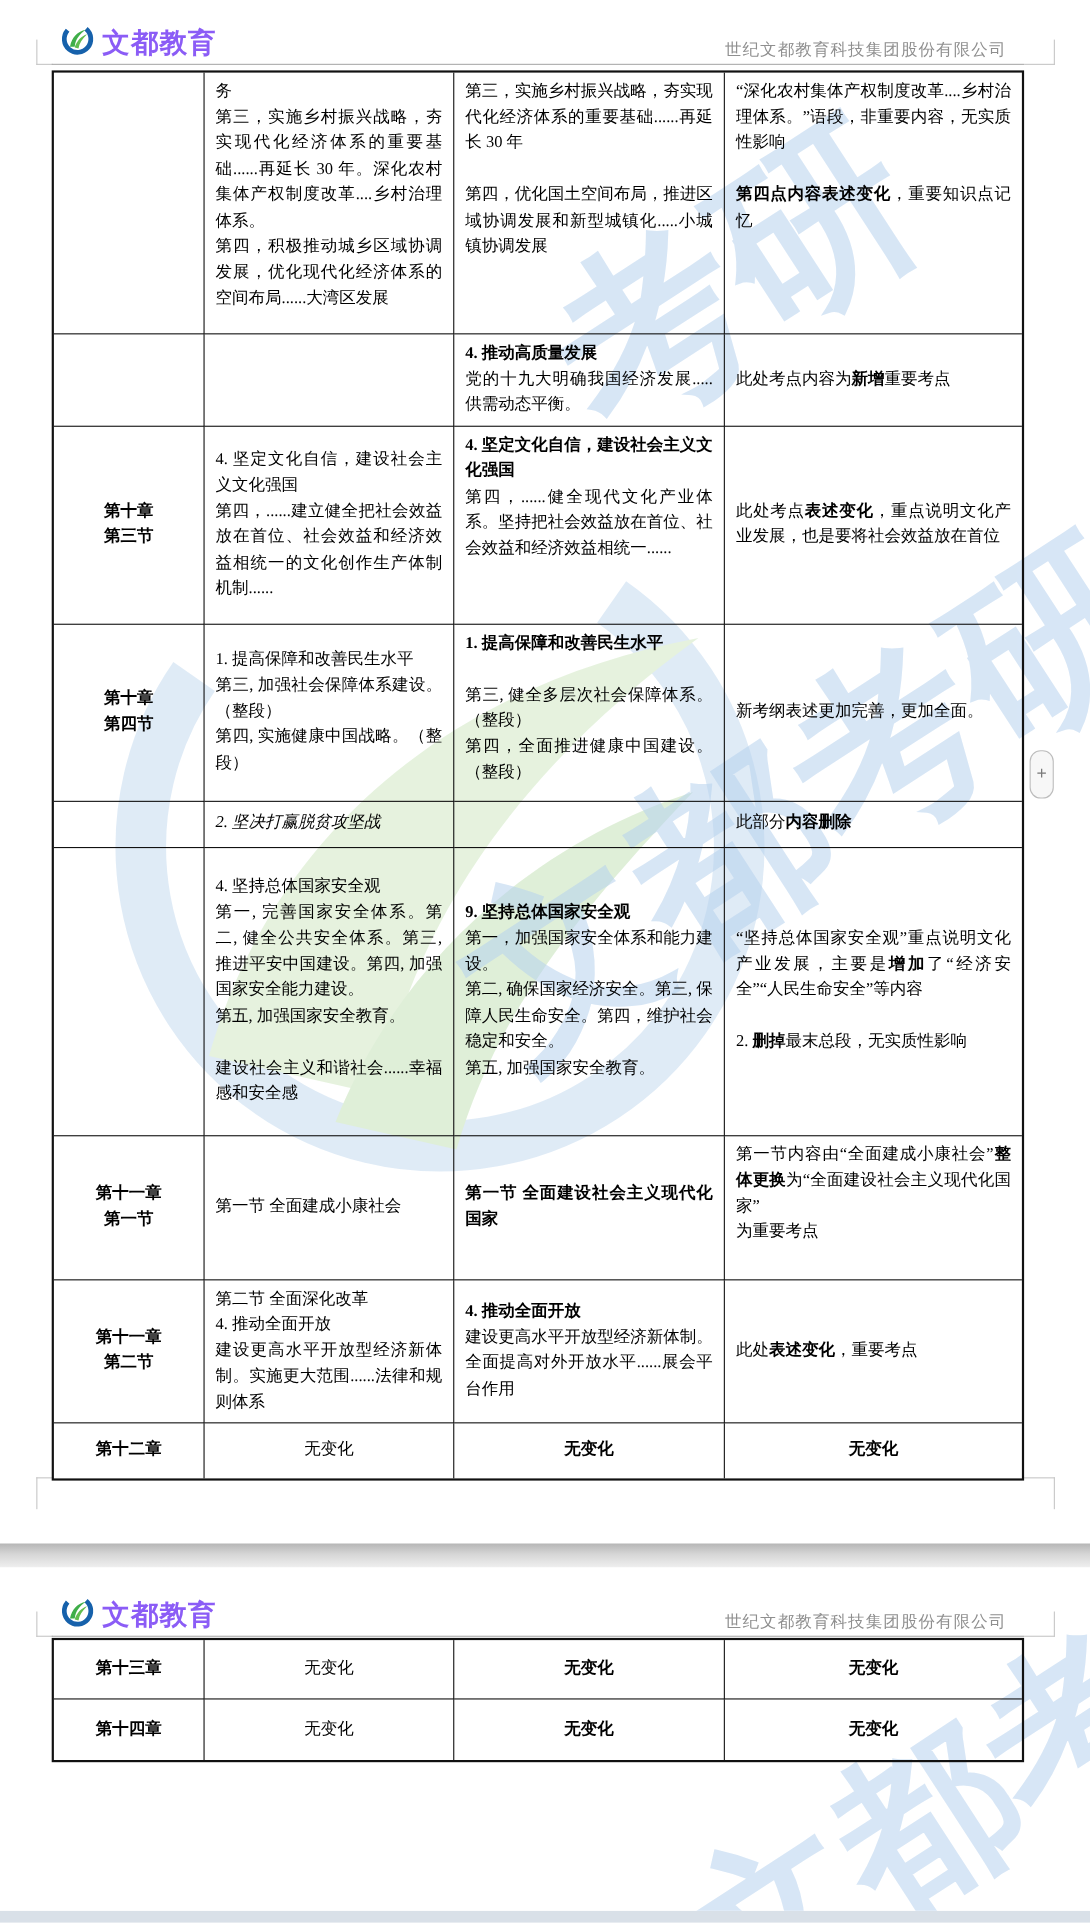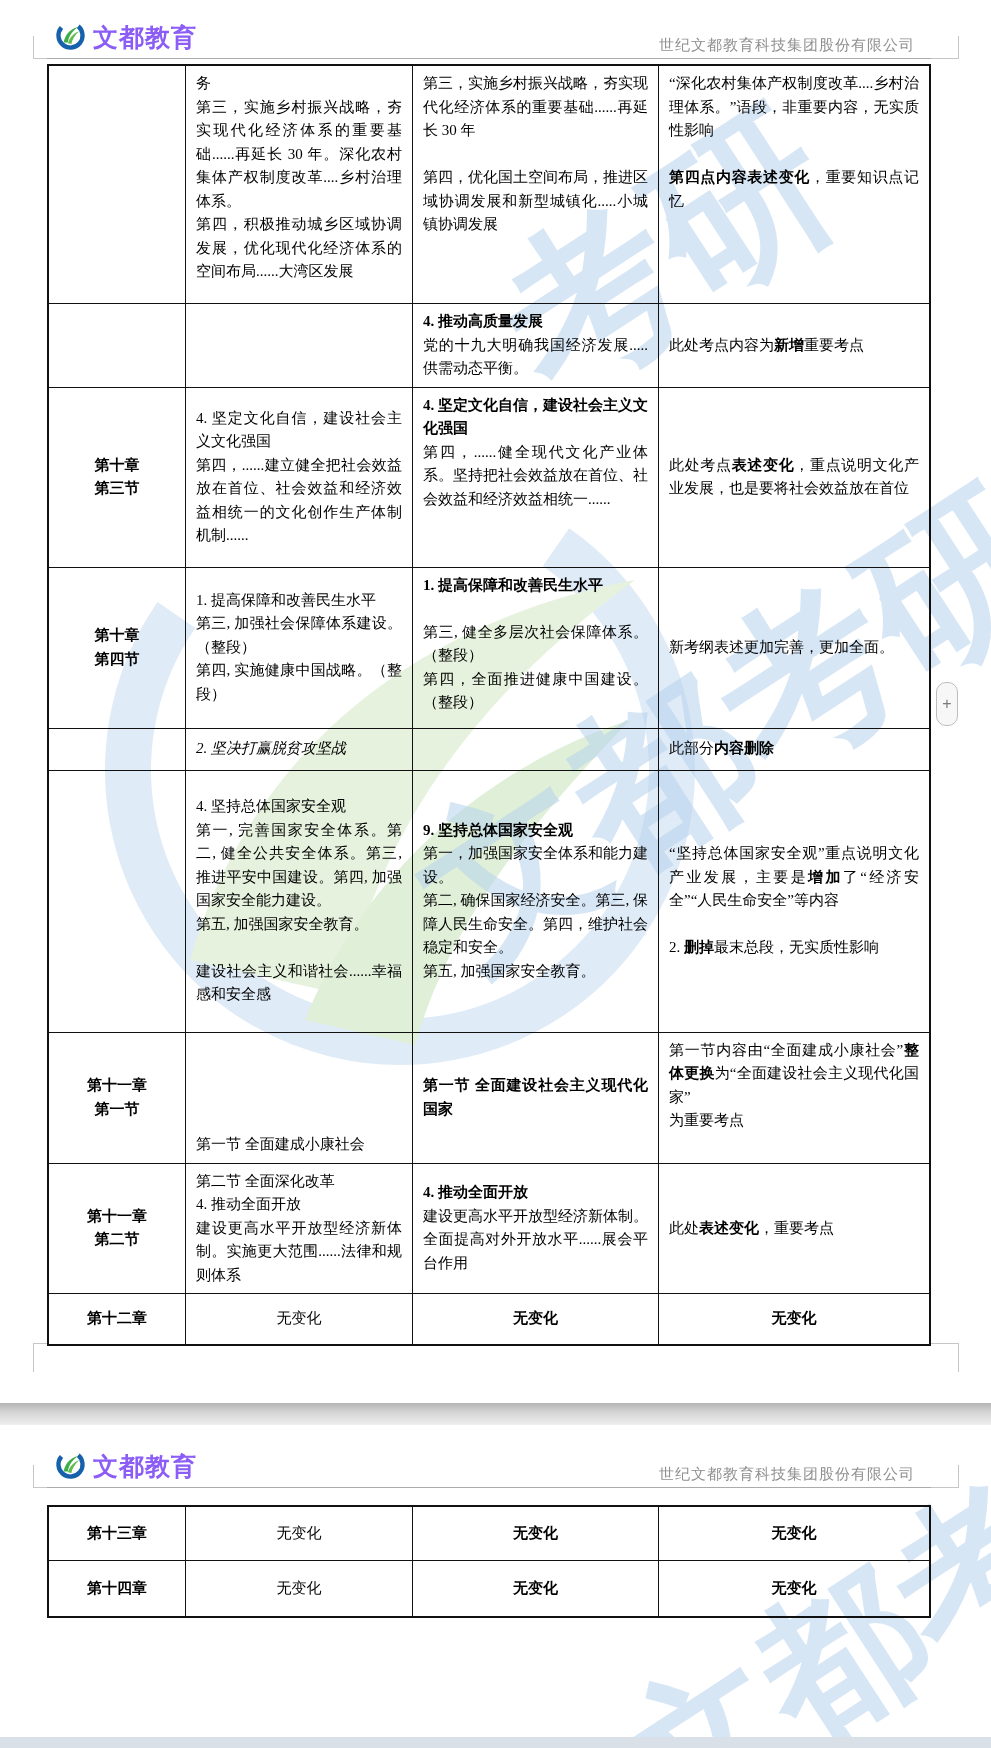--- a/index.html
+++ b/index.html
@@ -33,21 +33,21 @@
   .wm{position:absolute;z-index:0;pointer-events:none;}
   .wm-logo{left:50px;top:420px;width:700px;height:700px;opacity:.45;}
   .wm-text{font-family:"Liberation Sans","DejaVu Sans",sans-serif;font-weight:bold;color:#b7d2ee;opacity:.55;white-space:nowrap;transform-origin:left center;}
   .wm-t1{left:520px;top:230px;font-size:175px;transform:rotate(-33deg);}
   .wm-t2{left:440px;top:800px;font-size:175px;transform:rotate(-33deg);}
   .wm-p2{left:640px;top:255px;font-size:160px;transform:rotate(-33deg);}
 
   
   .doc-table{position:absolute;left:47px;width:884px;display:grid;grid-template-columns:137px 227px 246px 270px;border:2px solid #111;z-index:1;background:transparent;box-sizing:border-box;}
   #table-page1{top:64px;}
-  #table-page2{top:80px;}
+  #table-page2{top:64px;}
   .cell{box-sizing:border-box;border-right:1px solid #111;border-bottom:1px solid #111;padding:6px 10px;display:flex;flex-direction:column;justify-content:center;font-size:15px;line-height:23.5px;}
   .cell:nth-child(4n){border-right:none;}
   .cell.no-bottom{border-bottom:none;}
   .cell.chapter{font-weight:bold;}
   .cell.center{align-items:center;}
   .cell.center .para{text-align:center;}
   .cell.vtop{justify-content:flex-start;}
   .para{margin:0;text-align:justify;}
   .para.blank{height:23.5px;}
   .b{font-weight:bold;}
@@ -170,21 +170,21 @@
       </div>
       <div class="cell note" style="min-height: 262px;">
         <div class="para"><span>“坚持总体国家安全观”重点说明文化产业发展，主要是</span><span class="b">增加</span><span>了“经济安全”“人民生命安全”等内容</span></div>
         <div class="para blank"><span></span></div>
         <div class="para"><span>2. </span><span class="b">删掉</span><span>最末总段，无实质性影响</span></div>
       </div>
       <div class="cell chapter center" style="min-height: 131px;">
         <div class="para"><span>第十一章</span></div>
         <div class="para"><span>第一节</span></div>
       </div>
-      <div class="cell old" style="min-height: 131px; justify-content: flex-end;">
+      <div class="cell old" style="min-height: 131px;">
         <div class="para"><span>第一节 全面建成小康社会</span></div>
       </div>
       <div class="cell new" style="min-height: 131px;">
         <div class="para"><span class="b">第一节 全面建设社会主义现代化国家</span></div>
       </div>
       <div class="cell note vtop" style="min-height: 131px;">
         <div class="para"><span>第一节内容由“全面建成小康社会”</span><span class="b">整体更换</span><span>为“全面建设社会主义现代化国家”</span></div>
         <div class="para"><span>为重要考点</span></div>
       </div>
       <div class="cell chapter center" style="min-height: 130px;">

